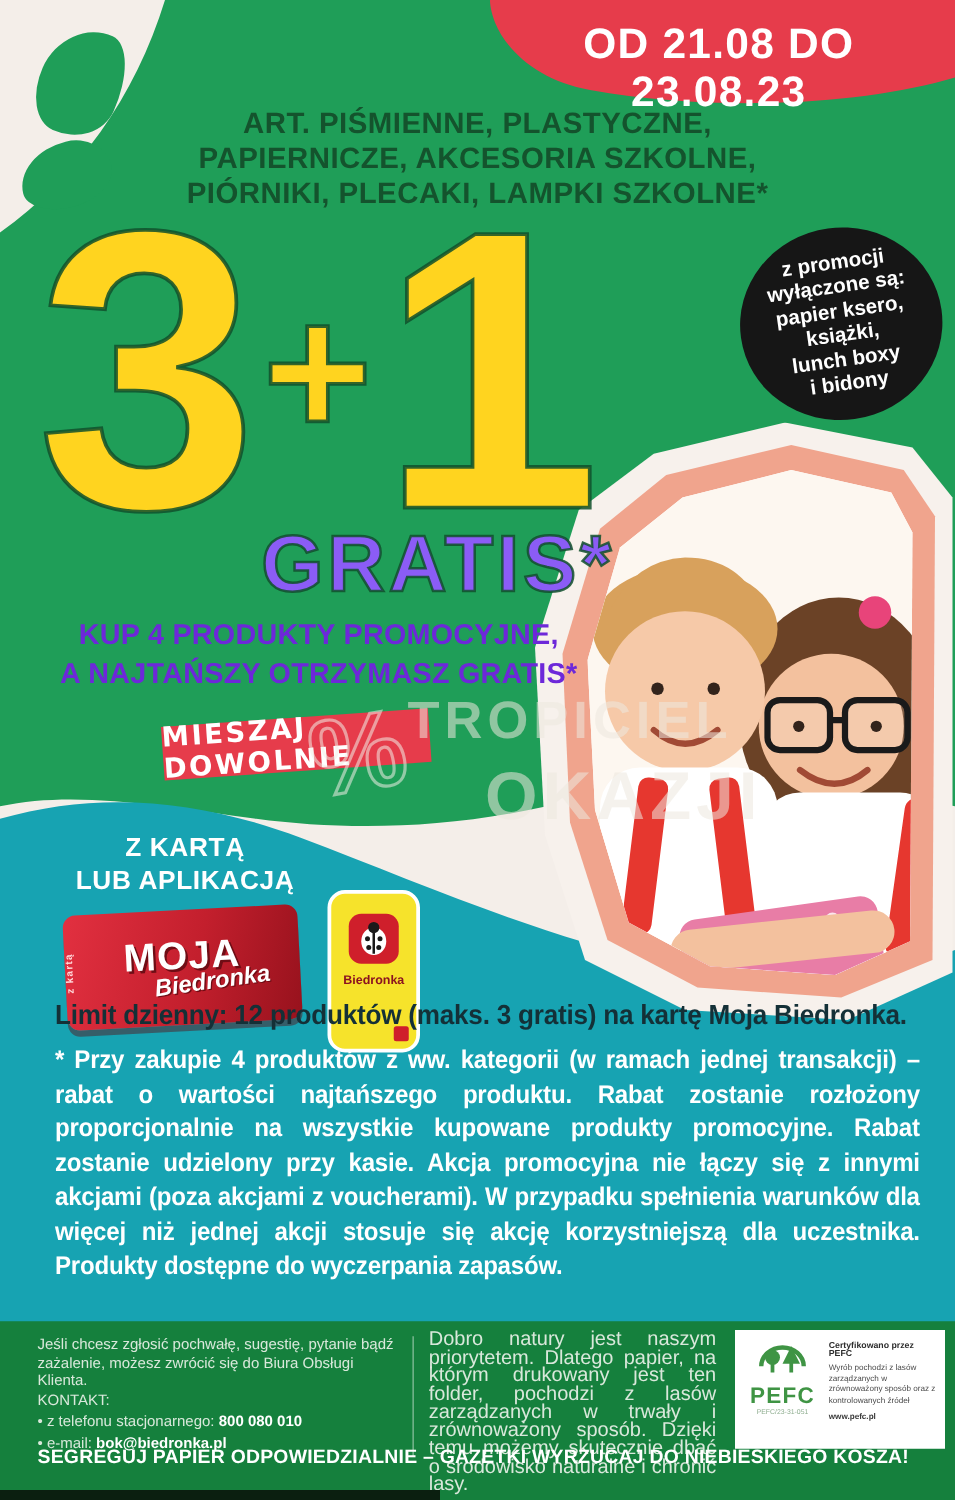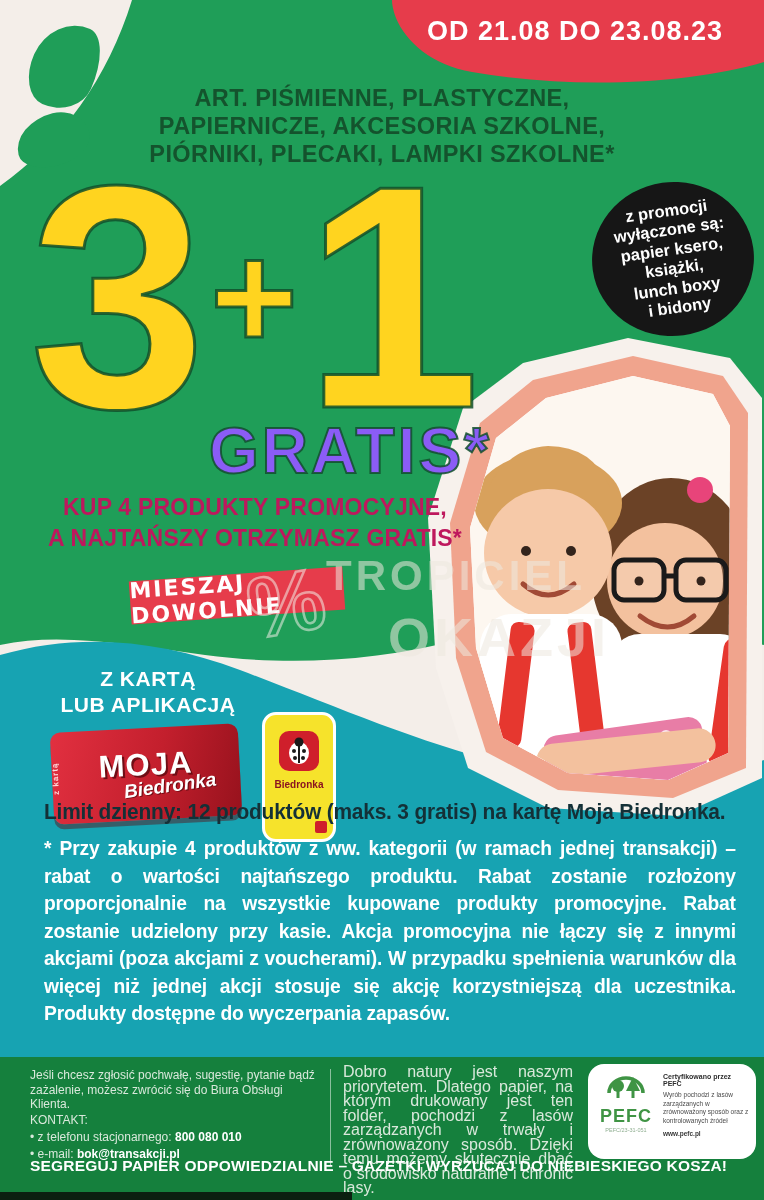--- a/index.html
+++ b/index.html
@@ -8,21 +8,21 @@
     position:relative;width:764px;height:1200px;margin:0 auto;
     background:#f4eee9;overflow:hidden;
     font-family:"Liberation Sans",sans-serif;
   }
   .abs{position:absolute;}
   svg{display:block;}
 
   
   .date-band{
     left:400px;top:16px;width:350px;text-align:center;
-    color:#fff;font-size:27px;font-weight:800;letter-spacing:1px;z-index:5;
+    color:#fff;font-size:34px;font-weight:800;letter-spacing:1px;z-index:5;
   }
   
   .headline{
     left:70px;top:84px;width:624px;text-align:center;z-index:5;
     color:#14532d;font-size:23.5px;line-height:28px;font-weight:800;letter-spacing:.4px;
   }
   
   .big-offer{
     left:18px;top:152px;width:474px;height:290px;z-index:5;
     display:flex;align-items:center;justify-content:center;
@@ -31,21 +31,21 @@
   }
   .big-digit{font-size:318px;}
   .big-plus{font-size:150px;margin:0 6px 0 4px;}
   .gratis{
     left:18px;top:414px;width:474px;text-align:right;z-index:5;
     color:#8b5cf6;font-size:64px;font-weight:800;letter-spacing:3px;
     -webkit-text-stroke:2px rgba(16,80,44,.85);
   }
   .offer-sub{
     left:14px;top:492px;width:482px;text-align:center;z-index:5;
-    color:#be185d;font-size:23px;line-height:31px;font-weight:800;letter-spacing:.2px;
+    color:#6d28d9;font-size:23px;line-height:31px;font-weight:800;letter-spacing:.2px;
   }
   
   .ribbon{
     left:130px;top:574px;width:214px;height:43px;z-index:6;
     background:#e63c4b;transform:rotate(-4deg);
     display:flex;align-items:center;justify-content:center;
     color:#fff;font-size:22px;font-weight:600;letter-spacing:2px;
     font-family:"DejaVu Sans",sans-serif;
   }
   
@@ -119,21 +119,21 @@
   .f-left{position:absolute;left:30px;top:11px;width:294px;
     color:#d9e8db;font-size:12px;line-height:14.5px;}
   .f-kontakt{margin-top:1px;}
   .contact-line{margin-top:2.5px;}
   .contact-line b{color:#fff;}
   .f-divider{position:absolute;left:330px;top:12px;width:1px;height:96px;
     background:rgba(255,255,255,.5);}
   .f-mid{position:absolute;left:343px;top:8px;width:230px;
     color:#d9e8db;font-size:16px;line-height:14.5px;text-align:justify;}
   .pefc-box{position:absolute;left:588px;top:7px;width:168px;height:95px;
-    background:#fff;border-radius:16px;display:flex;padding:7px 6px;}
+    background:#fff;border-radius:0;display:flex;padding:7px 6px;}
   .pefc-left{width:64px;display:flex;flex-direction:column;align-items:center;}
   .pefc-name{color:#3f9444;font-size:18px;font-weight:800;letter-spacing:1px;line-height:18px;margin-top:2px;}
   .pefc-cert{color:#8fae90;font-size:5.5px;margin-top:2px;}
   .pefc-right{flex:1;padding-left:5px;padding-top:2px;}
   .pefc-title{color:#2d2d2d;font-size:7px;font-weight:800;}
   .pefc-desc{color:#4a4a4a;font-size:6.5px;line-height:8.5px;margin-top:4px;}
   .pefc-url{color:#3a3a3a;font-size:6.5px;font-weight:700;margin-top:5px;}
   .f-slogan{position:absolute;left:30px;top:100px;width:720px;
     color:#fff;font-size:15.5px;font-weight:800;letter-spacing:.2px;}
   .scan-strip{left:0;top:1192px;width:352px;height:8px;background:#0b1f10;z-index:9;}
@@ -283,21 +283,21 @@
   </div>
 
   <div class="abs limit">Limit dzienny: 12 produktów (maks. 3 gratis) na kartę Moja Biedronka.</div>
   <div class="abs terms-body">* Przy zakupie 4 produktów z ww. kategorii (w ramach jednej transakcji) – rabat o wartości najtańszego produktu. Rabat zostanie rozłożony proporcjonalnie na wszystkie kupowane produkty promocyjne. Rabat zostanie udzielony przy kasie. Akcja promocyjna nie łączy się z innymi akcjami (poza akcjami z voucherami). W przypadku spełnienia warunków dla więcej niż jednej akcji stosuje się akcję korzystniejszą dla uczestnika. Produkty dostępne do wyczerpania zapasów.</div>
 
   <div class="abs footer">
     <div class="f-left">
       <div>Jeśli chcesz zgłosić pochwałę, sugestię, pytanie bądź zażalenie, możesz zwrócić się do Biura Obsługi Klienta.</div>
       <div class="f-kontakt">KONTAKT:</div>
       <div class="contact-line"><span>• z telefonu stacjonarnego: </span><b>800 080 010</b></div>
-      <div class="contact-line"><span>• e-mail: </span><b>bok@transakcji.pl</b></div>
+      <div class="contact-line"><span>• e-mail: </span><b>bok@biedronka.pl</b></div>
     </div>
 
     <div class="f-divider"></div>
 
     <div class="f-mid">Dobro natury jest naszym priorytetem. Dlatego papier, na którym drukowany jest ten folder, pochodzi z lasów zarządzanych w trwały i zrównoważony sposób. Dzięki temu możemy skutecznie dbać o środowisko naturalne i chronić lasy.</div>
 
     <div class="pefc-box">
       <div class="pefc-left">
         <svg width="46" height="34" viewBox="0 0 46 34">
           <path d="M6,22 A17,15 0 1,1 40,22" fill="none" stroke="#3f9444" stroke-width="3.5"></path>

